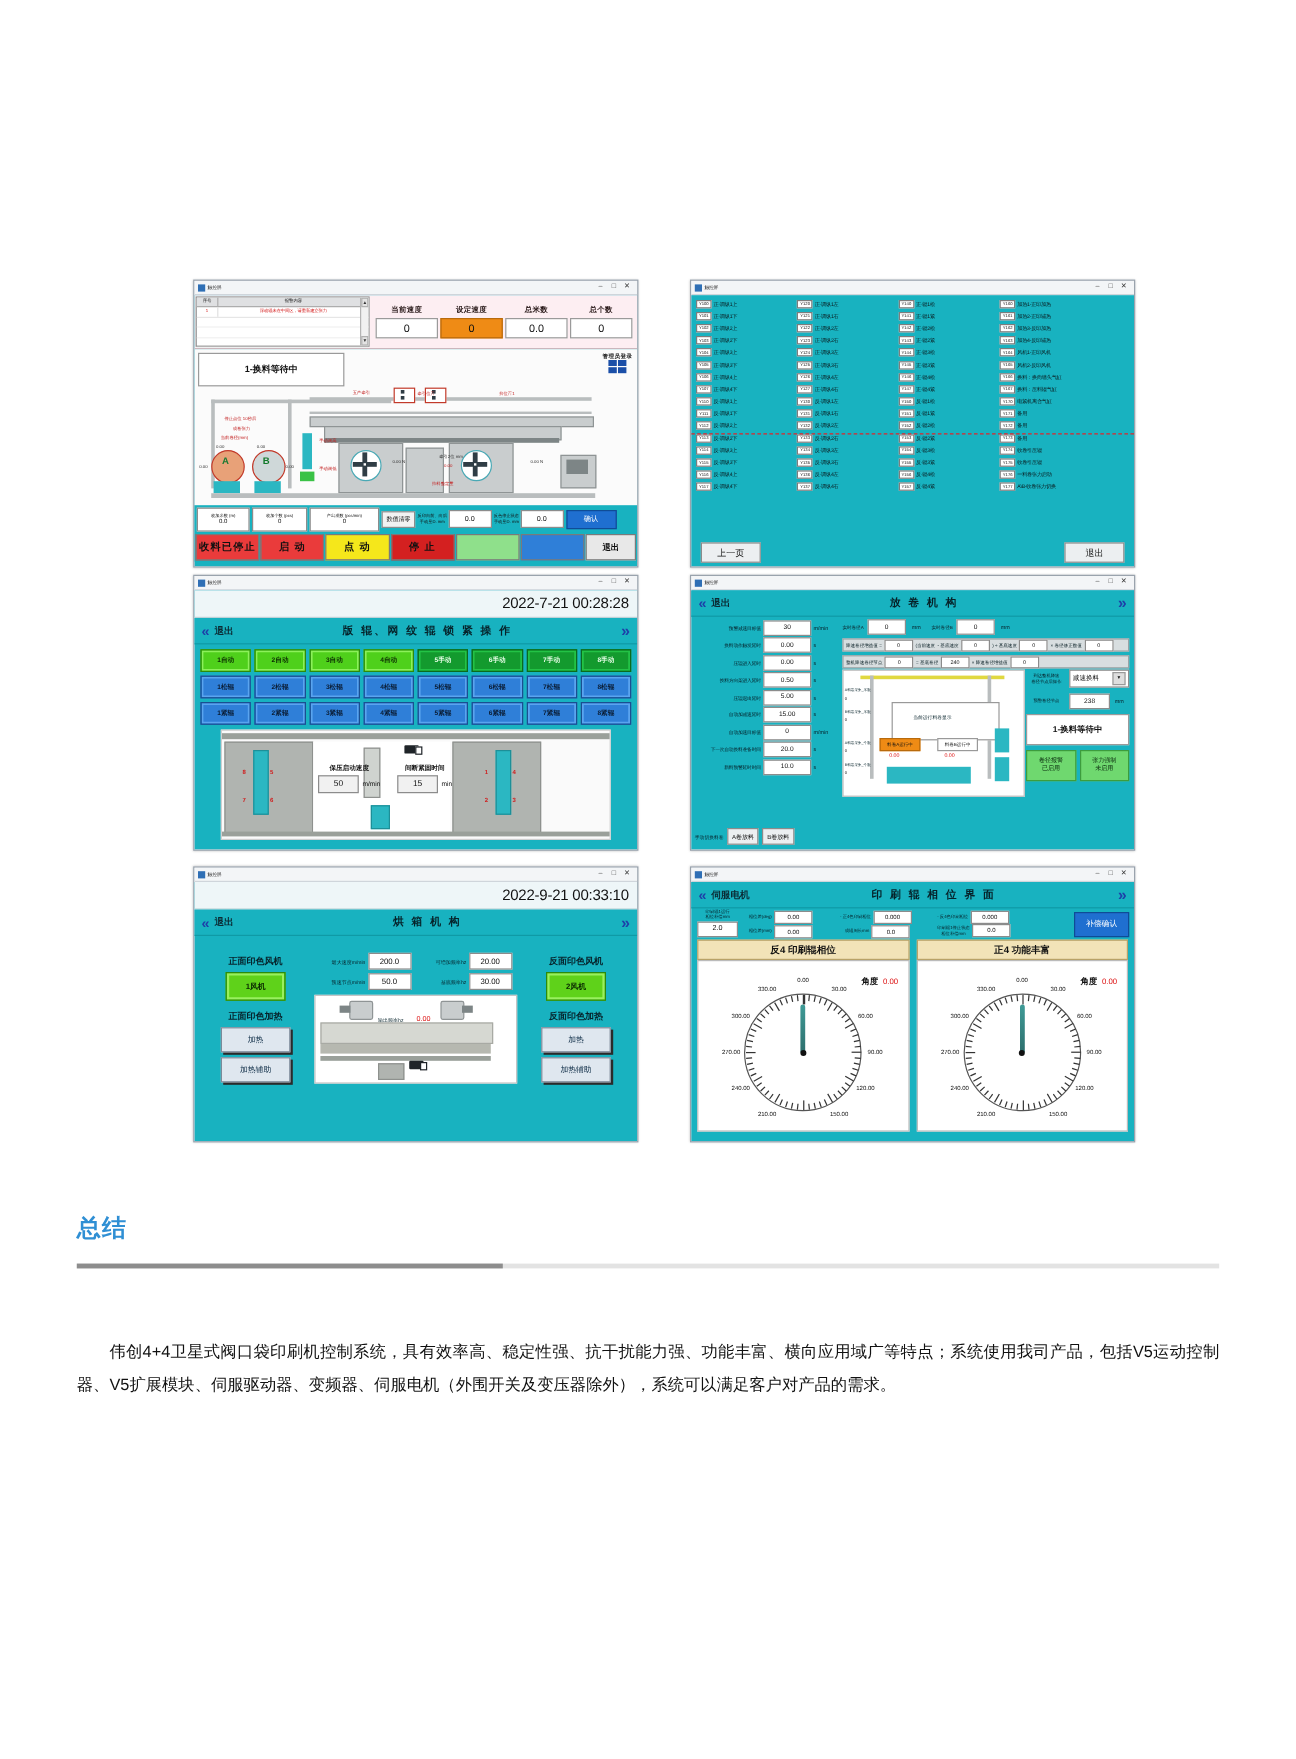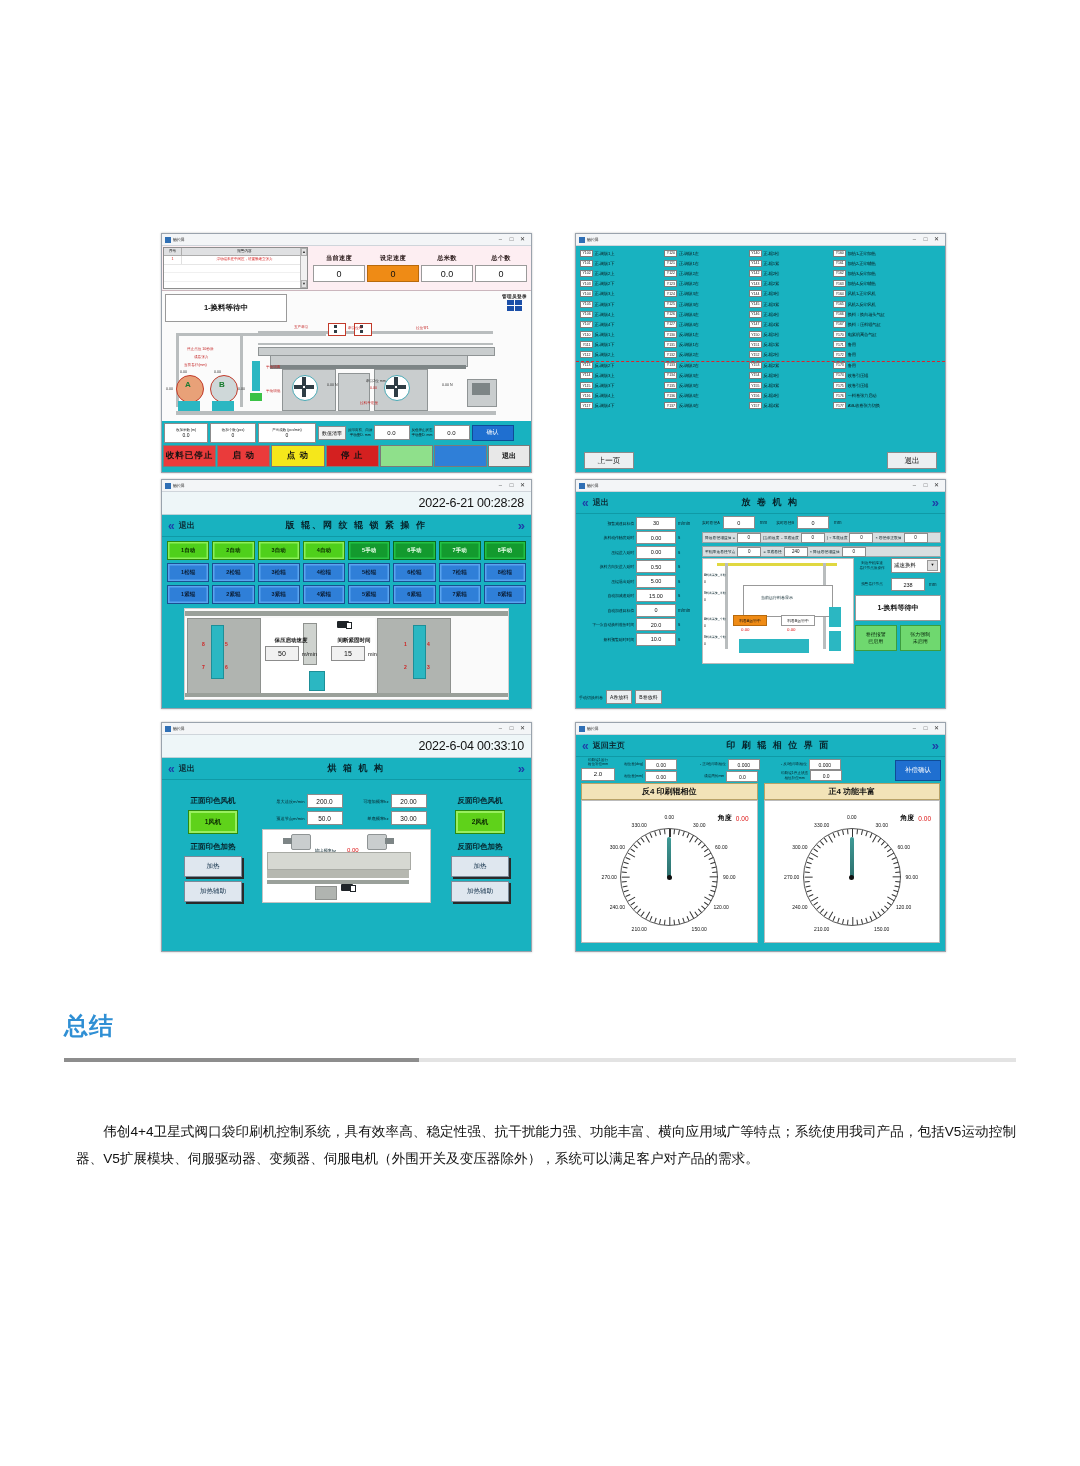--- a/index.html
+++ b/index.html
@@ -213,24 +213,24 @@
   .glab{position:absolute;font-size:5px;color:#111;white-space:nowrap;}
   .gneedle{position:absolute;left:50%;bottom:50%;width:4px;height:40px;margin-left:-2px;
            background:linear-gradient(to top,#2d6f6d,#3f9b97);border-radius:2px 2px 0 0;transform-origin:50% 100%;}
   .ghub{position:absolute;left:50%;top:50%;width:5px;height:5px;margin:-2.5px 0 0 -2.5px;background:#111;border-radius:50%;}
   .gangle{position:absolute;right:8px;top:12px;display:flex;align-items:center;gap:4px;}
   .gangle .l{font-size:7px;font-weight:bold;color:#111;}
   .gangle .v{font-size:6.5px;color:#d11;}
 
   
   .summary{position:absolute;left:64px;top:1010px;width:952px;}
-  .sum-title{font-size:24px;color:#2f8fd4;font-weight:bold;letter-spacing:1px;}
+  .sum-title{font-size:20px;color:#2f8fd4;font-weight:bold;letter-spacing:1px;}
   .sum-rule{margin-top:16px;height:4px;background:#e3e3e3;position:relative;}
   .sum-rule:before{content:"";position:absolute;left:0;top:0;width:355px;height:4px;background:#8d8d8d;}
-  .sum-body{margin-top:56px;font-size:13.6px;line-height:2.0;color:#111;text-align:justify;margin-left:12px;}
+  .sum-body{margin-top:56px;font-size:13.6px;line-height:2.0;color:#111;text-align:justify;}
   .sum-body p{margin:0 0 2px 0;text-indent:2em;}
 </style>
 </head>
 <body>
 
 <div class="page">
 
 <div class="hmi" id="p1">
   <div class="titlebar">
     <div class="tb-ico"></div>
@@ -694,21 +694,21 @@
   <div class="titlebar">
     <div class="tb-ico"></div>
     <div class="tb-title">触控屏</div>
     <div class="tb-sp"></div>
     <div class="tb-btn">–</div>
     <div class="tb-btn">□</div>
     <div class="tb-btn close">✕</div>
   </div>
   <div class="body">
     <div class="datestrip">
-      <span>2022-6-21 00:28:28</span>
+      <span>2022-7-21 00:28:28</span>
     </div>
     <div class="navbar">
       <div class="nav-left">
         <span class="chev">«</span>
         <span class="nav-exit">退出</span>
       </div>
       <div class="nav-title">版 辊、网 纹 辊 锁 紧 操 作</div>
       <span class="chev-r">»</span>
     </div>
     <div class="rollgrid" id="roll-grid">
@@ -947,21 +947,21 @@
   <div class="titlebar">
     <div class="tb-ico"></div>
     <div class="tb-title">触控屏</div>
     <div class="tb-sp"></div>
     <div class="tb-btn">–</div>
     <div class="tb-btn">□</div>
     <div class="tb-btn close">✕</div>
   </div>
   <div class="body">
     <div class="datestrip">
-      <span>2022-6-04 00:33:10</span>
+      <span>2022-9-21 00:33:10</span>
     </div>
     <div class="navbar">
       <div class="nav-left">
         <span class="chev">«</span>
         <span class="nav-exit">退出</span>
       </div>
       <div class="nav-title">烘 箱 机 构</div>
       <span class="chev-r">»</span>
     </div>
     <div class="p5-wrap">
@@ -1025,21 +1025,21 @@
     <div class="tb-title">触控屏</div>
     <div class="tb-sp"></div>
     <div class="tb-btn">–</div>
     <div class="tb-btn">□</div>
     <div class="tb-btn close">✕</div>
   </div>
   <div class="body">
     <div class="navbar">
       <div class="nav-left">
         <span class="chev">«</span>
-        <span class="nav-exit">返回主页</span>
+        <span class="nav-exit">伺服电机</span>
       </div>
       <div class="nav-title">印 刷 辊 相 位 界 面</div>
       <span class="chev-r">»</span>
     </div>
     <div class="p6-head">
       <div class="p6cell" style="left:5px;top:1px;flex-direction:column;gap:1px;">
         <div class="p6lab">印刷辊1运行<br>相位补偿mm</div>
         <div class="p6val" style="width:32px;height:11px;font-size:6px;">2.0</div>
       </div>
       <div class="p6cell" style="left:48px;top:2px;">

